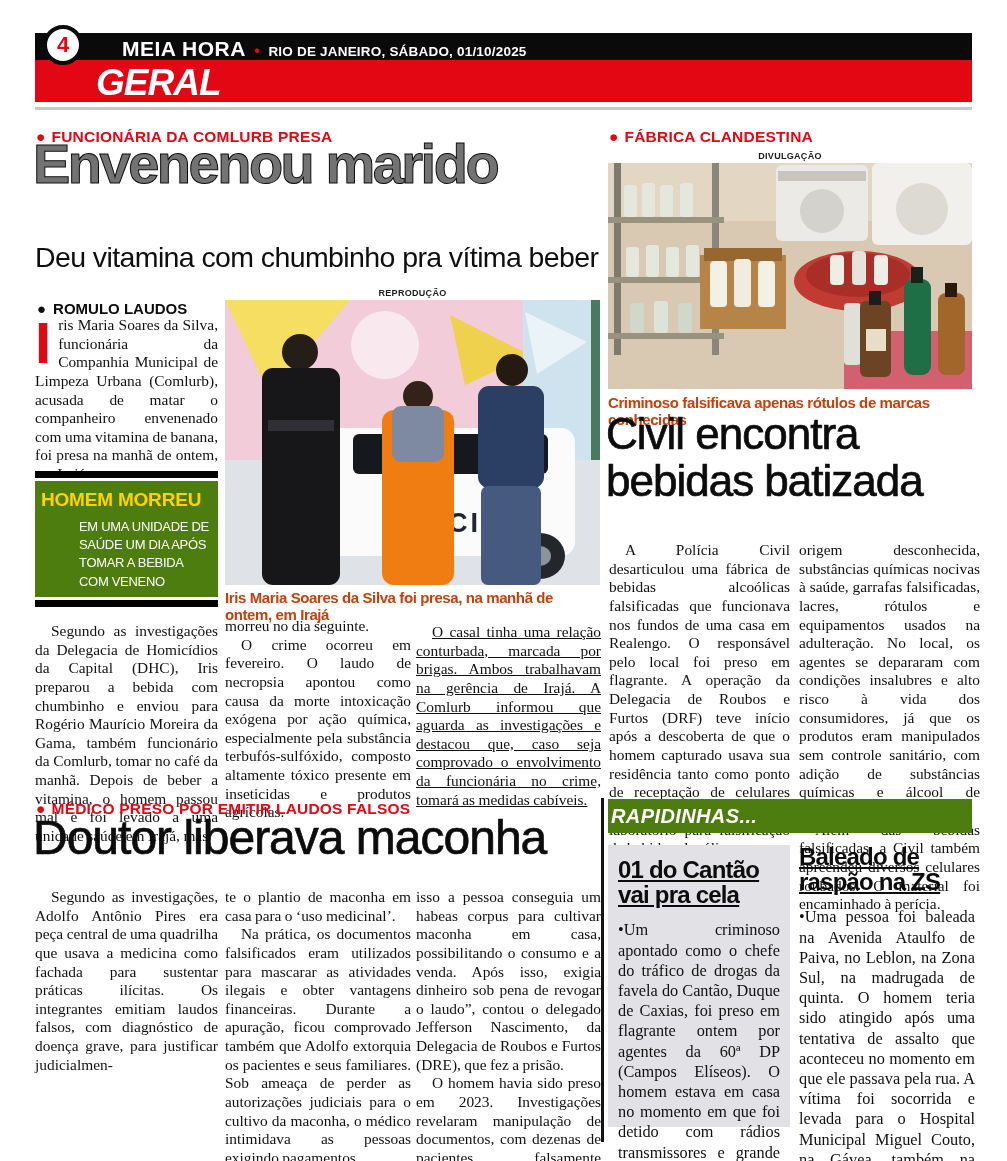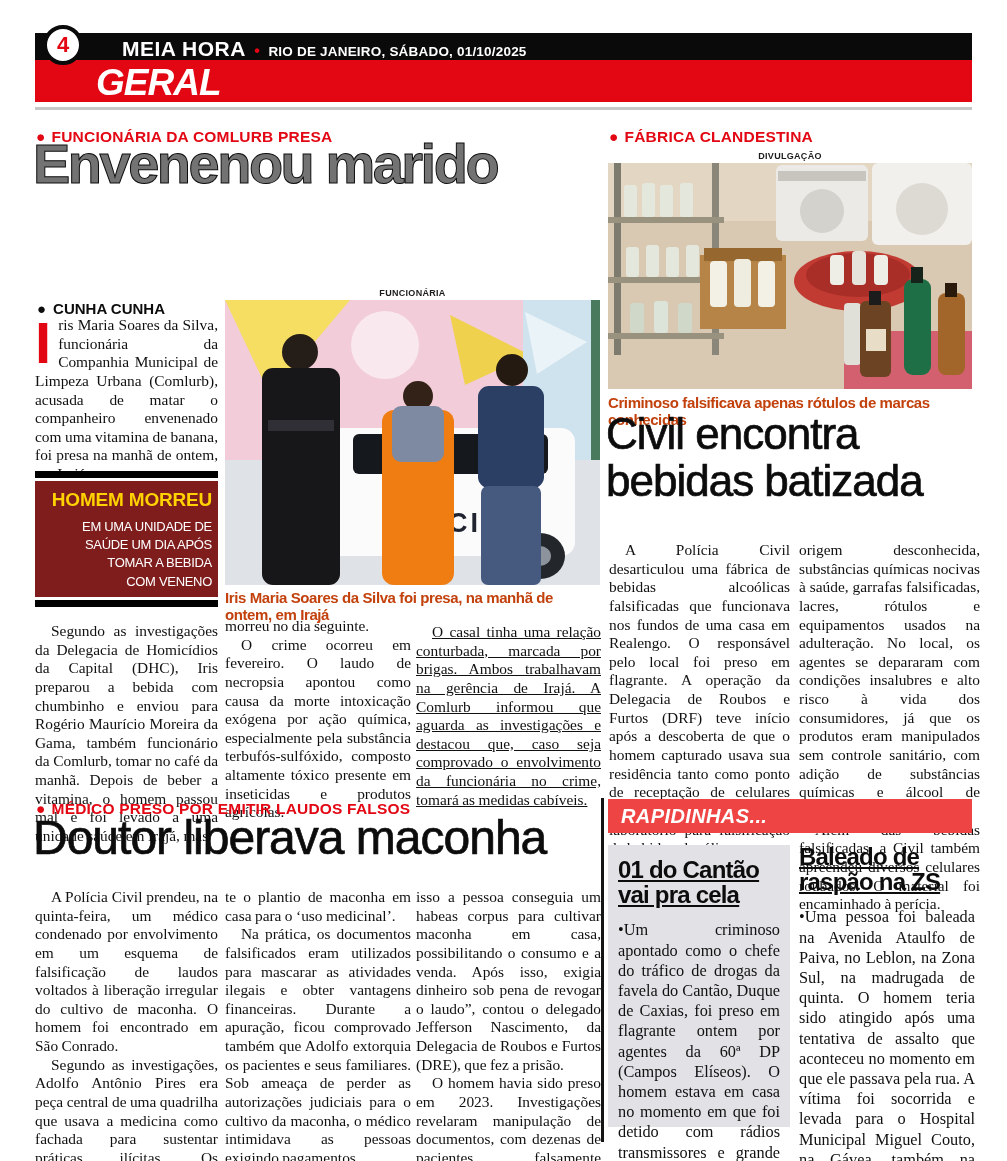--- a/index.html
+++ b/index.html
@@ -36,36 +36,36 @@
   .h-mega{position:absolute;left:33px;top:137px;width:575px;font-weight:bold;font-size:56px;
           line-height:.95;letter-spacing:-2.5px;color:#737373;
           -webkit-text-stroke:1px #0b0b0b;}
   .h-sub{position:absolute;left:35px;top:241px;width:575px;font-size:28.5px;font-weight:normal;
          letter-spacing:-.6px;color:#0e0e0e;}
   .byline{position:absolute;left:37px;top:300px;font-weight:bold;font-size:15px;color:#0c0c0c;}
   .byline .dot{margin-right:7px;}
   .dropcap{float:left;font-weight:bold;font-size:58px;line-height:.82;color:#e30613;
            margin:3px 7px 0 0;font-family:"Liberation Sans",sans-serif;}
   .promo{position:absolute;left:35px;top:471px;width:183px;box-sizing:border-box;
-         background:#7f1d1d;padding:18px 6px 16px;text-align:right;
+         background:#4d7c0f;padding:18px 6px 16px;text-align:left;
          box-shadow:inset 0 7px 0 #000, inset 0 -7px 0 #000, inset 0 10px 0 #fff, inset 0 -10px 0 #fff;}
   .promo-title{color:#ffd200;font-weight:bold;font-size:19px;letter-spacing:-.2px;margin-bottom:7px;}
   .promo-body{color:#fff;font-weight:normal;font-size:13px;line-height:1.4;letter-spacing:-.3px;margin-left:38px;}
 
   .photo-frame{position:absolute;overflow:hidden;background:#ddd;}
   svg{display:block;}
 
   
   .h-semi{position:absolute;font-weight:normal;color:#0c0c0c;
           -webkit-text-stroke:.7px #0c0c0c;letter-spacing:-1px;}
 
   
   .vrule{position:absolute;left:601px;top:798px;width:3px;height:344px;background:#141414;}
-  .rapid-bar{position:absolute;left:608px;top:799px;width:364px;height:34px;background:#ef4444;
-             box-sizing:border-box;display:flex;align-items:center;padding-left:13px;}
+  .rapid-bar{position:absolute;left:608px;top:799px;width:364px;height:34px;background:#4d7c0f;
+             box-sizing:border-box;display:flex;align-items:center;padding-left:3px;}
   .rapid-title{color:#fff;font-style:italic;font-weight:bold;font-size:20px;letter-spacing:.4px;}
   .rapid-graybox{position:absolute;left:608px;top:845px;width:182px;height:282px;
                  background:#e2e2e6;box-sizing:border-box;padding:13px 10px;}
   .rapid-h{font-weight:bold;font-size:24px;line-height:1.03;letter-spacing:-.8px;color:#0c0c0c;text-decoration:underline;}
   .rapid-bt{font-family:"Liberation Serif",serif;font-size:16.3px;line-height:1.24;
             text-align:justify;color:#101010;margin-top:13px;word-spacing:-.3px;}
 </style>
 </head>
 <body>
 
@@ -81,38 +81,39 @@
     <span class="mast-date">RIO DE JANEIRO, SÁBADO, 01/10/2025</span>
   </div>
   <div class="redbar"></div>
   <div class="section-title">GERAL</div>
   <div class="grayrule"></div>
 
   <div class="kicker" style="left:36px;top:128px;">
     <span class="dot">●</span><span>FUNCIONÁRIA DA COMLURB PRESA</span>
   </div>
   <div class="h-mega">Envenenou marido</div>
+  <div class="h-sub">Deu vitamina com chumbinho pra vítima beber</div>
   <div class="byline">
-    <span class="dot">●</span><span>CUNHA CUNHA</span>
+    <span class="dot">●</span><span>ROMULO LAUDOS</span>
   </div>
 
   <div class="col" style="left:35px;top:316px;width:183px;">
     <p class="bt"><span class="dropcap">I</span><span>ris Maria Soares da Silva, funcionária da Companhia Municipal de Limpeza Urbana (Comlurb), acusada de matar o companheiro envenenado com uma vitamina de banana, foi presa na manhã de ontem, em Irajá.</span></p>
   </div>
 
   <div class="promo">
     <div class="promo-title">HOMEM MORREU</div>
     <div class="promo-body">EM UMA UNIDADE DE SAÚDE UM DIA APÓS TOMAR A BEBIDA COM VENENO</div>
   </div>
 
   <div class="col" style="left:35px;top:622px;width:183px;">
     <p class="bt ind">Segundo as investigações da Delegacia de Homicídios da Capital (DHC), Iris preparou a bebida com chumbinho e enviou para Rogério Maurício Moreira da Gama, também funcionário da Comlurb, tomar no café da manhã. Depois de beber a vitamina, o homem passou mal e foi levado a uma unidade saúde em Irajá, mas</p>
   </div>
 
-  <div class="credit" style="left:225px;top:288px;width:375px;">FUNCIONÁRIA</div>
+  <div class="credit" style="left:225px;top:288px;width:375px;">REPRODUÇÃO</div>
   <div class="photo-frame" style="left:225px;top:300px;width:375px;height:285px;">
     <svg width="375" height="285" viewBox="0 0 375 285">
       <g>
         <rect width="375" height="160" fill="#f2ccd8"></rect>
         <polygon points="0,0 125,0 45,95" fill="#f5de62"></polygon>
         <polygon points="225,15 305,55 240,85" fill="#f0d14d"></polygon>
         <circle cx="160" cy="45" r="34" fill="#f9e9ef"></circle>
         <rect x="298" y="0" width="77" height="160" fill="#cfe3ee"></rect>
         <polygon points="300,12 362,42 312,74" fill="#eaf3f8"></polygon>
         <rect x="366" y="0" width="9" height="230" fill="#4a7a5e"></rect>
@@ -228,21 +229,20 @@
     <p class="bt">origem desconhecida, substâncias químicas nocivas à saúde, garrafas falsificadas, lacres, rótulos e equipamentos usados na adulteração. No local, os agentes se depararam com condições insalubres e alto risco à vida dos consumidores, já que os produtos eram manipulados sem controle sanitário, com adição de substâncias químicas e álcool de procedência duvidosa.</p>
     <p class="bt ind">Além das bebidas falsificadas, a Civil também apreendeu diversos celulares roubados. O material foi encaminhado à perícia.</p>
   </div>
 
   <div class="kicker" style="left:36px;top:800px;">
     <span class="dot">●</span><span>MÉDICO PRESO POR EMITIR LAUDOS FALSOS</span>
   </div>
   <div class="h-semi" style="left:33px;top:814px;width:575px;font-size:48px;line-height:1;">Doutor liberava maconha</div>
 
   <div class="col" style="left:35px;top:888px;width:183px;">
-    <p class="bt ind">A Polícia Civil prendeu, na quinta-feira, um médico condenado por envolvimento em um esquema de falsificação de laudos voltados à liberação irregular do cultivo de maconha. O homem foi encontrado em São Conrado.</p>
     <p class="bt ind">Segundo as investigações, Adolfo Antônio Pires era peça central de uma quadrilha que usava a medicina como fachada para sustentar práticas ilícitas. Os integrantes emitiam laudos falsos, com diagnóstico de doença grave, para justificar judicialmen-</p>
   </div>
   <div class="col" style="left:225px;top:888px;width:186px;">
     <p class="bt">te o plantio de maconha em casa para o ‘uso medicinal’.</p>
     <p class="bt ind">Na prática, os documentos falsificados eram utilizados para mascarar as atividades ilegais e obter vantagens financeiras. Durante a apuração, ficou comprovado também que Adolfo extorquia os pacientes e seus familiares. Sob ameaça de perder as autorizações judiciais para o cultivo da maconha, o médico intimidava as pessoas exigindo pagamentos.</p>
 
   </div>
   <div class="col" style="left:416px;top:888px;width:185px;">
     <p class="bt">isso a pessoa conseguia um habeas corpus para cultivar maconha em casa, possibilitando o consumo e a venda. Após isso, exigia dinheiro sob pena de revogar o laudo”, contou o delegado Jefferson Nascimento, da Delegacia de Roubos e Furtos (DRE), que fez a prisão.</p>
     <p class="bt ind">O homem havia sido preso em 2023. Investigações revelaram manipulação de documentos, com dezenas de pacientes falsamente diagnosticados, que não tinham necessidade clínica e cultivavam a planta para tráfico de drogas.</p>

